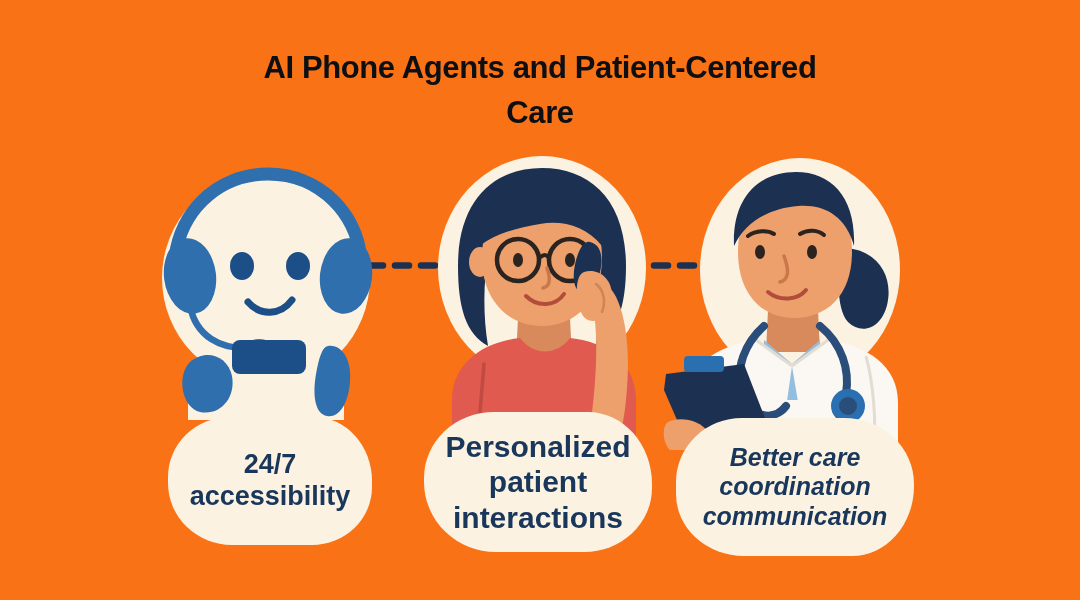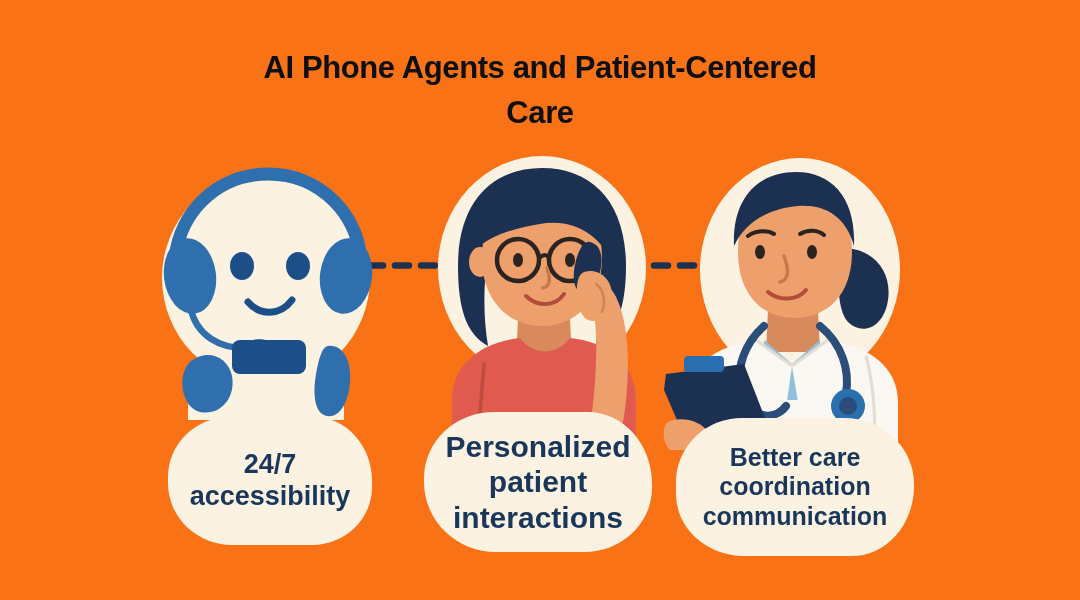--- a/index.html
+++ b/index.html
@@ -86,20 +86,21 @@
     padding: 0 10px;
   }
   #bubble-2 {
     left: 676px;
     top: 418px;
     width: 238px;
     height: 138px;
     border-radius: 66px 70px 62px 68px / 64px 66px 70px 62px;
     font-size: 25px;
     padding: 0 8px;
+    font-style: italic;
   }
 </style>
 </head>
 <body>
 
 <div id="infographic">
 
   <div id="title">AI Phone Agents and Patient-Centered Care</div>
 
   <div class="dash-line" style="left:340px; width:110px;">

